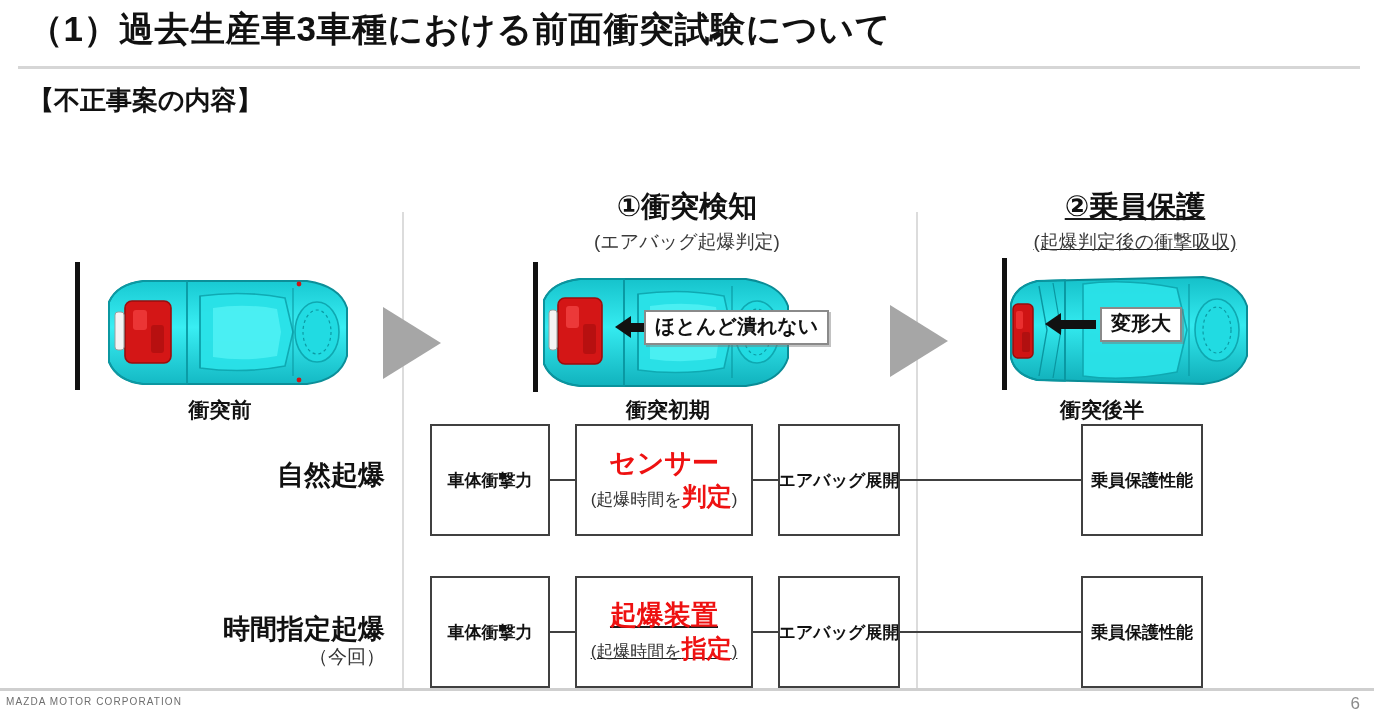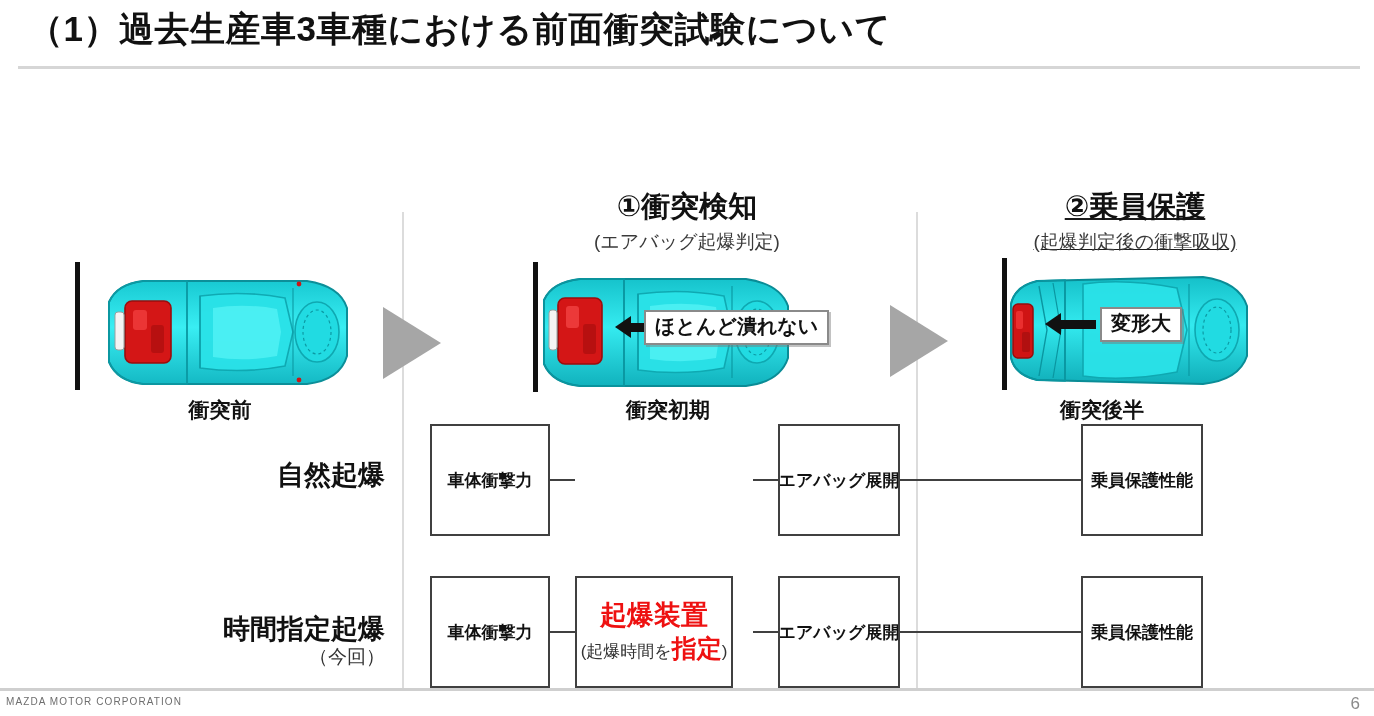--- a/index.html
+++ b/index.html
@@ -232,21 +232,21 @@
   #box-r1-c1 { left: 430px; top: 424px; width: 120px; height: 112px; }
   #box-r1-c2 { left: 575px; top: 424px; width: 178px; height: 112px; }
   #box-r1-c3 { left: 778px; top: 424px; width: 122px; height: 112px; }
   #box-r1-c4 { left: 1081px; top: 424px; width: 122px; height: 112px; }
   #conn-r1-a { left: 550px; top: 479px; width: 25px; }
   #conn-r1-b { left: 753px; top: 479px; width: 25px; }
   #conn-r1-c { left: 900px; top: 479px; width: 181px; }
 
   
   #box-r2-c1 { left: 430px; top: 576px; width: 120px; height: 112px; }
-  #box-r2-c2 { left: 575px; top: 576px; width: 158px; height: 112px; }
+  #box-r2-c2 { left: 575px; top: 576px; width: 178px; height: 112px; text-decoration: underline; }
   #box-r2-c3 { left: 778px; top: 576px; width: 122px; height: 112px; }
   #box-r2-c4 { left: 1081px; top: 576px; width: 122px; height: 112px; }
   #conn-r2-a { left: 550px; top: 631px; width: 25px; }
   #conn-r2-b { left: 753px; top: 631px; width: 25px; }
   #conn-r2-c { left: 900px; top: 631px; width: 181px; }
 
   
   .footer-rule {
     position: absolute;
     left: 0px;
@@ -273,20 +273,21 @@
   }
 </style>
 </head>
 <body>
 
 <div id="slide">
 
   <div class="slide-title">（1）過去生産車3車種における前面衝突試験について</div>
   <div class="title-rule"></div>
 
+  <div class="lead-heading">【不正事案の内容】</div>
 
   <div class="col-head" id="colhead-1">
     <span class="ch-main">①衝突検知</span>
     <span class="ch-sub">(エアバッグ起爆判定)</span>
   </div>
   <div class="col-head" id="colhead-2">
     <span class="ch-main">②乗員保護</span>
     <span class="ch-sub">(起爆判定後の衝撃吸収)</span>
   </div>
 
@@ -395,20 +396,24 @@
 
   <div class="row-label" id="rowlabel-1">
     <span class="rl-main">自然起爆</span>
   </div>
 
   <div class="flow-box" id="box-r1-c1">
     <span class="fb-plain">車体衝撃力</span>
   </div>
   <div class="connector" id="conn-r1-a"></div>
 
+  <div class="flow-box" id="box-r1-c2">
+    <span class="fb-accent">センサー</span>
+    <span class="fb-note"><span>(起爆時間を</span><span class="hl">判定</span><span>)</span></span>
+  </div>
   <div class="connector" id="conn-r1-b"></div>
 
   <div class="flow-box" id="box-r1-c3">
     <span class="fb-plain">エアバッグ展開</span>
   </div>
   <div class="connector" id="conn-r1-c"></div>
 
   <div class="flow-box" id="box-r1-c4">
     <span class="fb-plain">乗員保護性能</span>
   </div>

